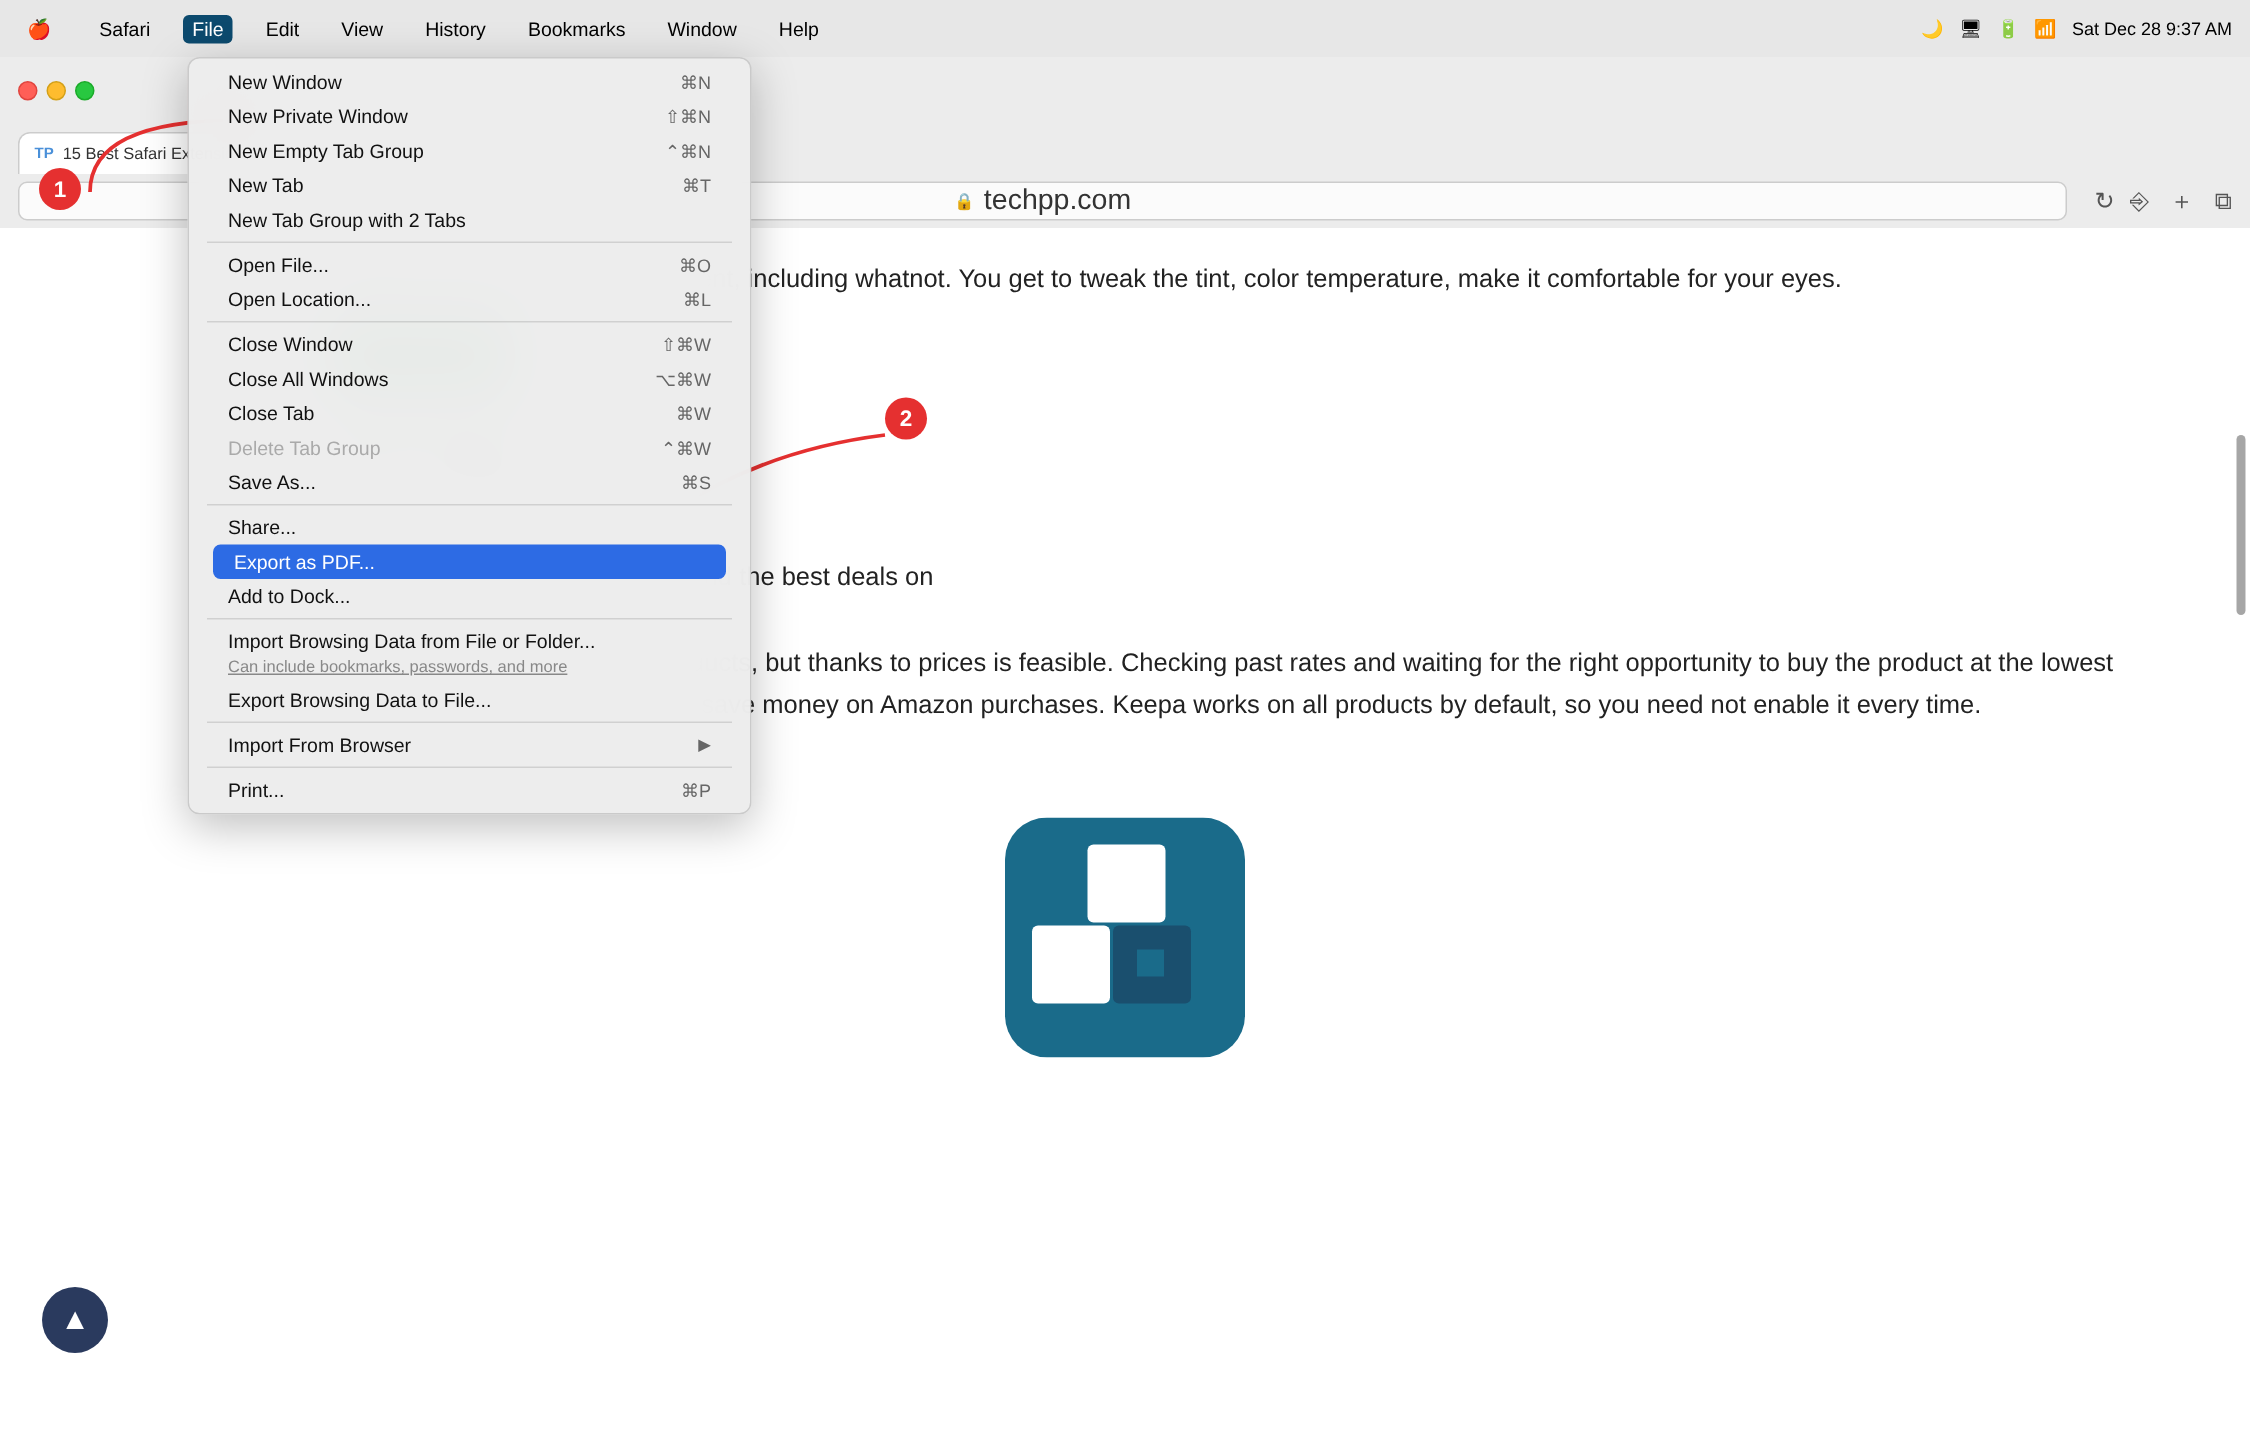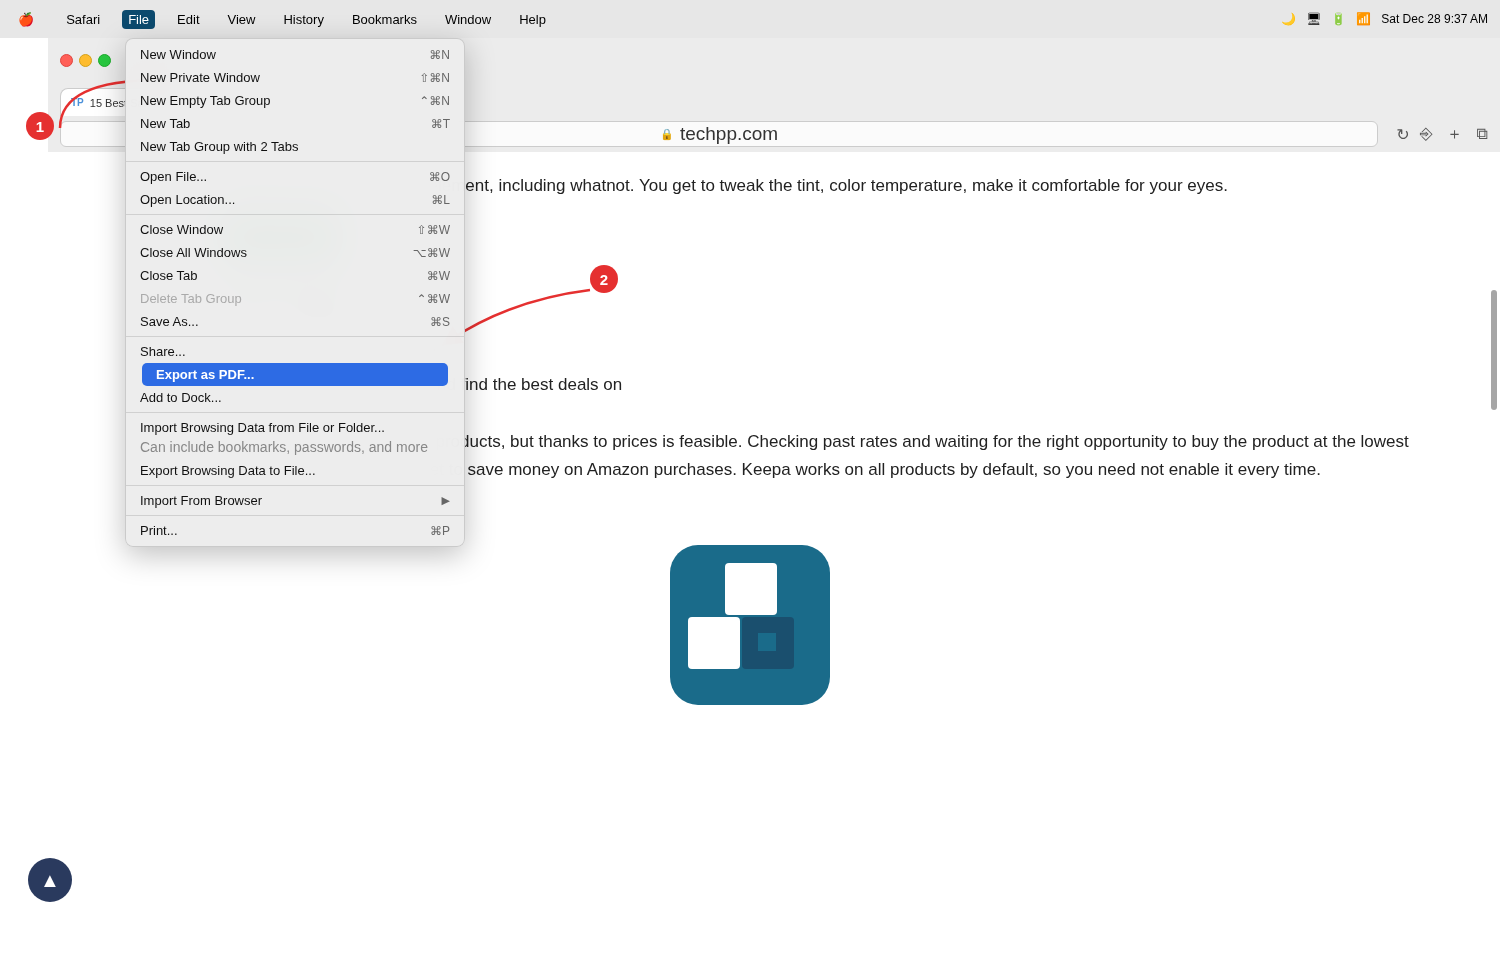--- a/index.html
+++ b/index.html
@@ -62,21 +62,20 @@
       left: 0;
       right: 0;
       bottom: 0;
       background: #fff;
     }
 
     
     .browser-chrome {
       background: #ececec;
       border-bottom: 1px solid #ccc;
-      margin-left: 48px;
     }
     .browser-titlebar {
       height: 44px;
       display: flex;
       align-items: center;
       padding: 0 12px;
       gap: 8px;
     }
     .traffic-lights {
       display: flex;
@@ -250,45 +249,44 @@
       background: rgba(0,0,0,0.35);
       border-radius: 3px;
       margin-top: 20px;
     }
 
     
     .dropdown-menu {
       position: absolute;
       top: 38px;
       left: 125px;
-      width: 340px;
+      width: 376px;
       background: rgba(236,236,236,0.97);
       backdrop-filter: blur(20px);
       border: 1px solid rgba(0,0,0,0.15);
       border-radius: 8px;
       box-shadow: 0 8px 30px rgba(0,0,0,0.25);
       z-index: 1000;
-      padding: 4px 0;
+      padding: 4px 12px;
       font-size: 13px;
     }
     .menu-item {
       display: flex;
       align-items: center;
       justify-content: space-between;
       padding: 4px 14px;
       min-height: 22px;
       cursor: default;
       color: #111;
     }
     .menu-item.highlighted {
       background: #2d6be4;
       color: #fff;
       border-radius: 5px;
-      margin: 0 16px;
-      font-weight: bold;
+      margin: 0 4px;
     }
     .menu-item.disabled {
       color: #aaa;
     }
     .menu-item-label {
       flex: 1;
     }
     .menu-item-shortcut {
       color: #666;
       font-size: 12px;
@@ -298,23 +296,24 @@
       color: #666;
       font-size: 11px;
       margin-left: 8px;
     }
     .menu-separator {
       height: 1px;
       background: rgba(0,0,0,0.12);
       margin: 3px 0;
     }
     .menu-sub-text {
-      font-size: 14px;
+      font-size: 11px;
       color: #888;
       padding: 0 14px 4px;
+      text-decoration: underline;
     }
 
     
     .annotation-circle {
       position: absolute;
       width: 28px;
       height: 28px;
       border-radius: 50%;
       background: #e53030;
       color: #fff;

